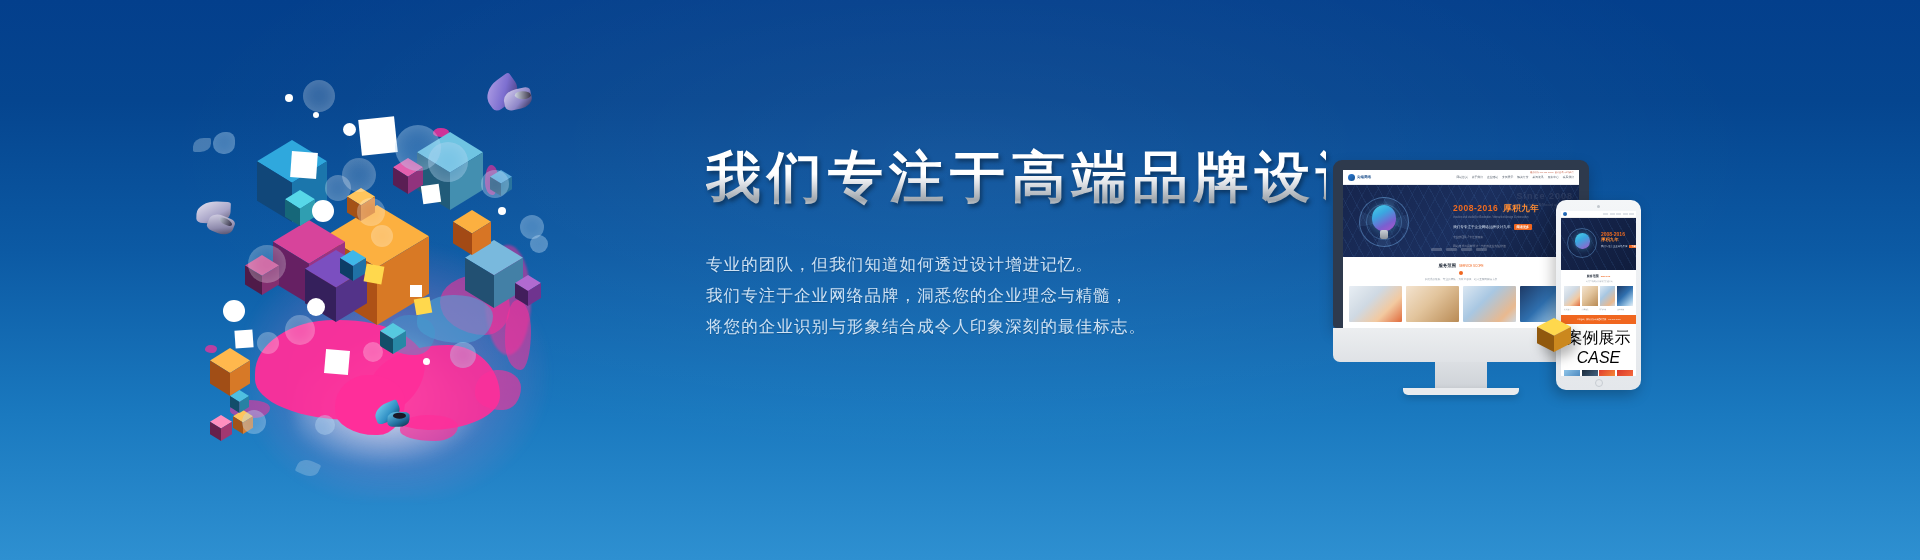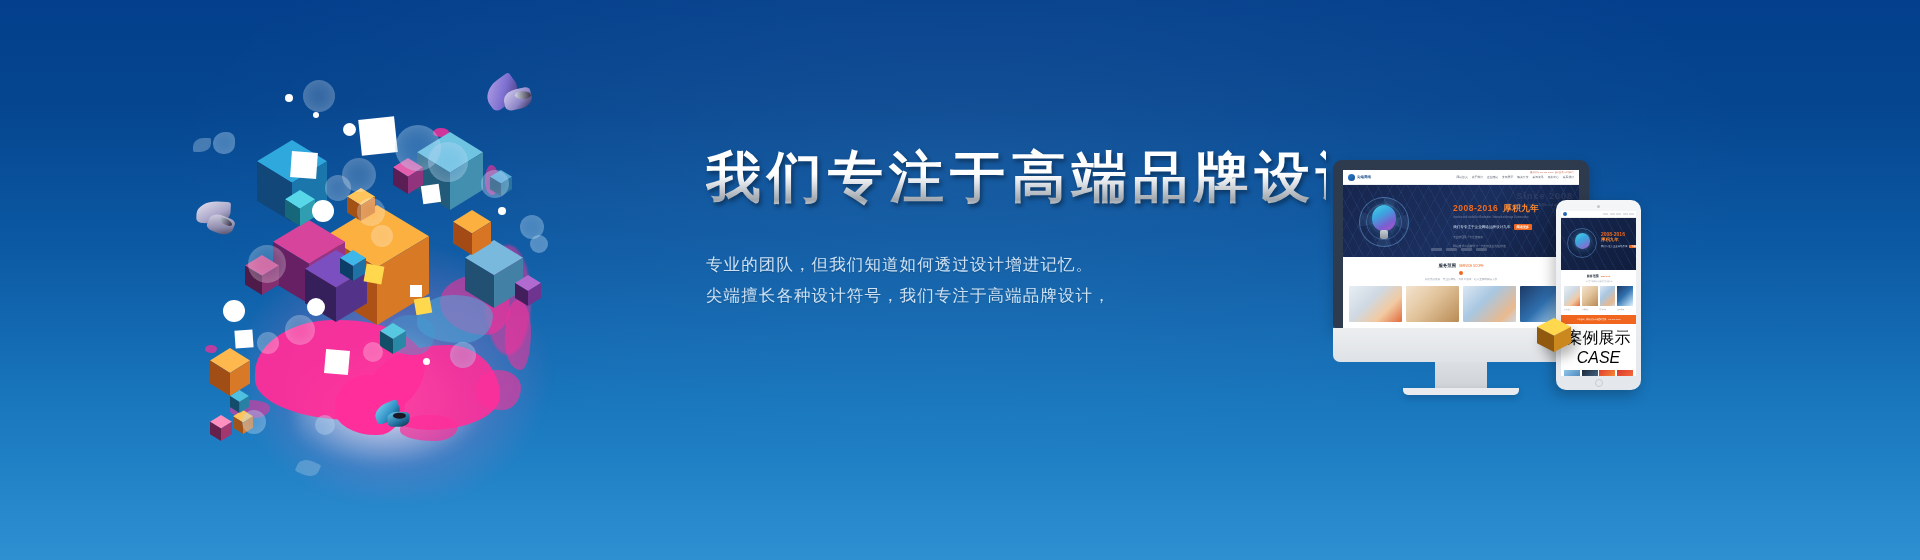--- a/index.html
+++ b/index.html
@@ -392,21 +392,22 @@
     </div>
 
     <i style="left:8px;top:68px;width:18px;height:14px;background:rgba(190,215,235,.35);border-radius:60% 10% 60% 10%;"></i>
     <i style="left:112px;top:390px;width:22px;height:16px;background:rgba(190,215,235,.30);border-radius:60% 10% 60% 10%;transform:rotate(25deg);"></i>
   </div>
 
   <div class="copy">
     <div class="headline">我们专注于高端品牌设计</div>
     <div class="para">
       <p>专业的团队，但我们知道如何透过设计增进记忆。</p>
-      <p>尖端擅长各种设计符号，我们专注于高端品牌设计，</p>
+      <p>我们专注于企业网络品牌，洞悉您的企业理念与精髓，</p>
+      <p>将您的企业识别与形象结合成令人印象深刻的最佳标志。</p>
     </div>
   </div>
 
   <div class="devices">
 
     <div class="imac">
       <div class="bezel">
         <div class="screen">
 
           <div class="s-nav">

